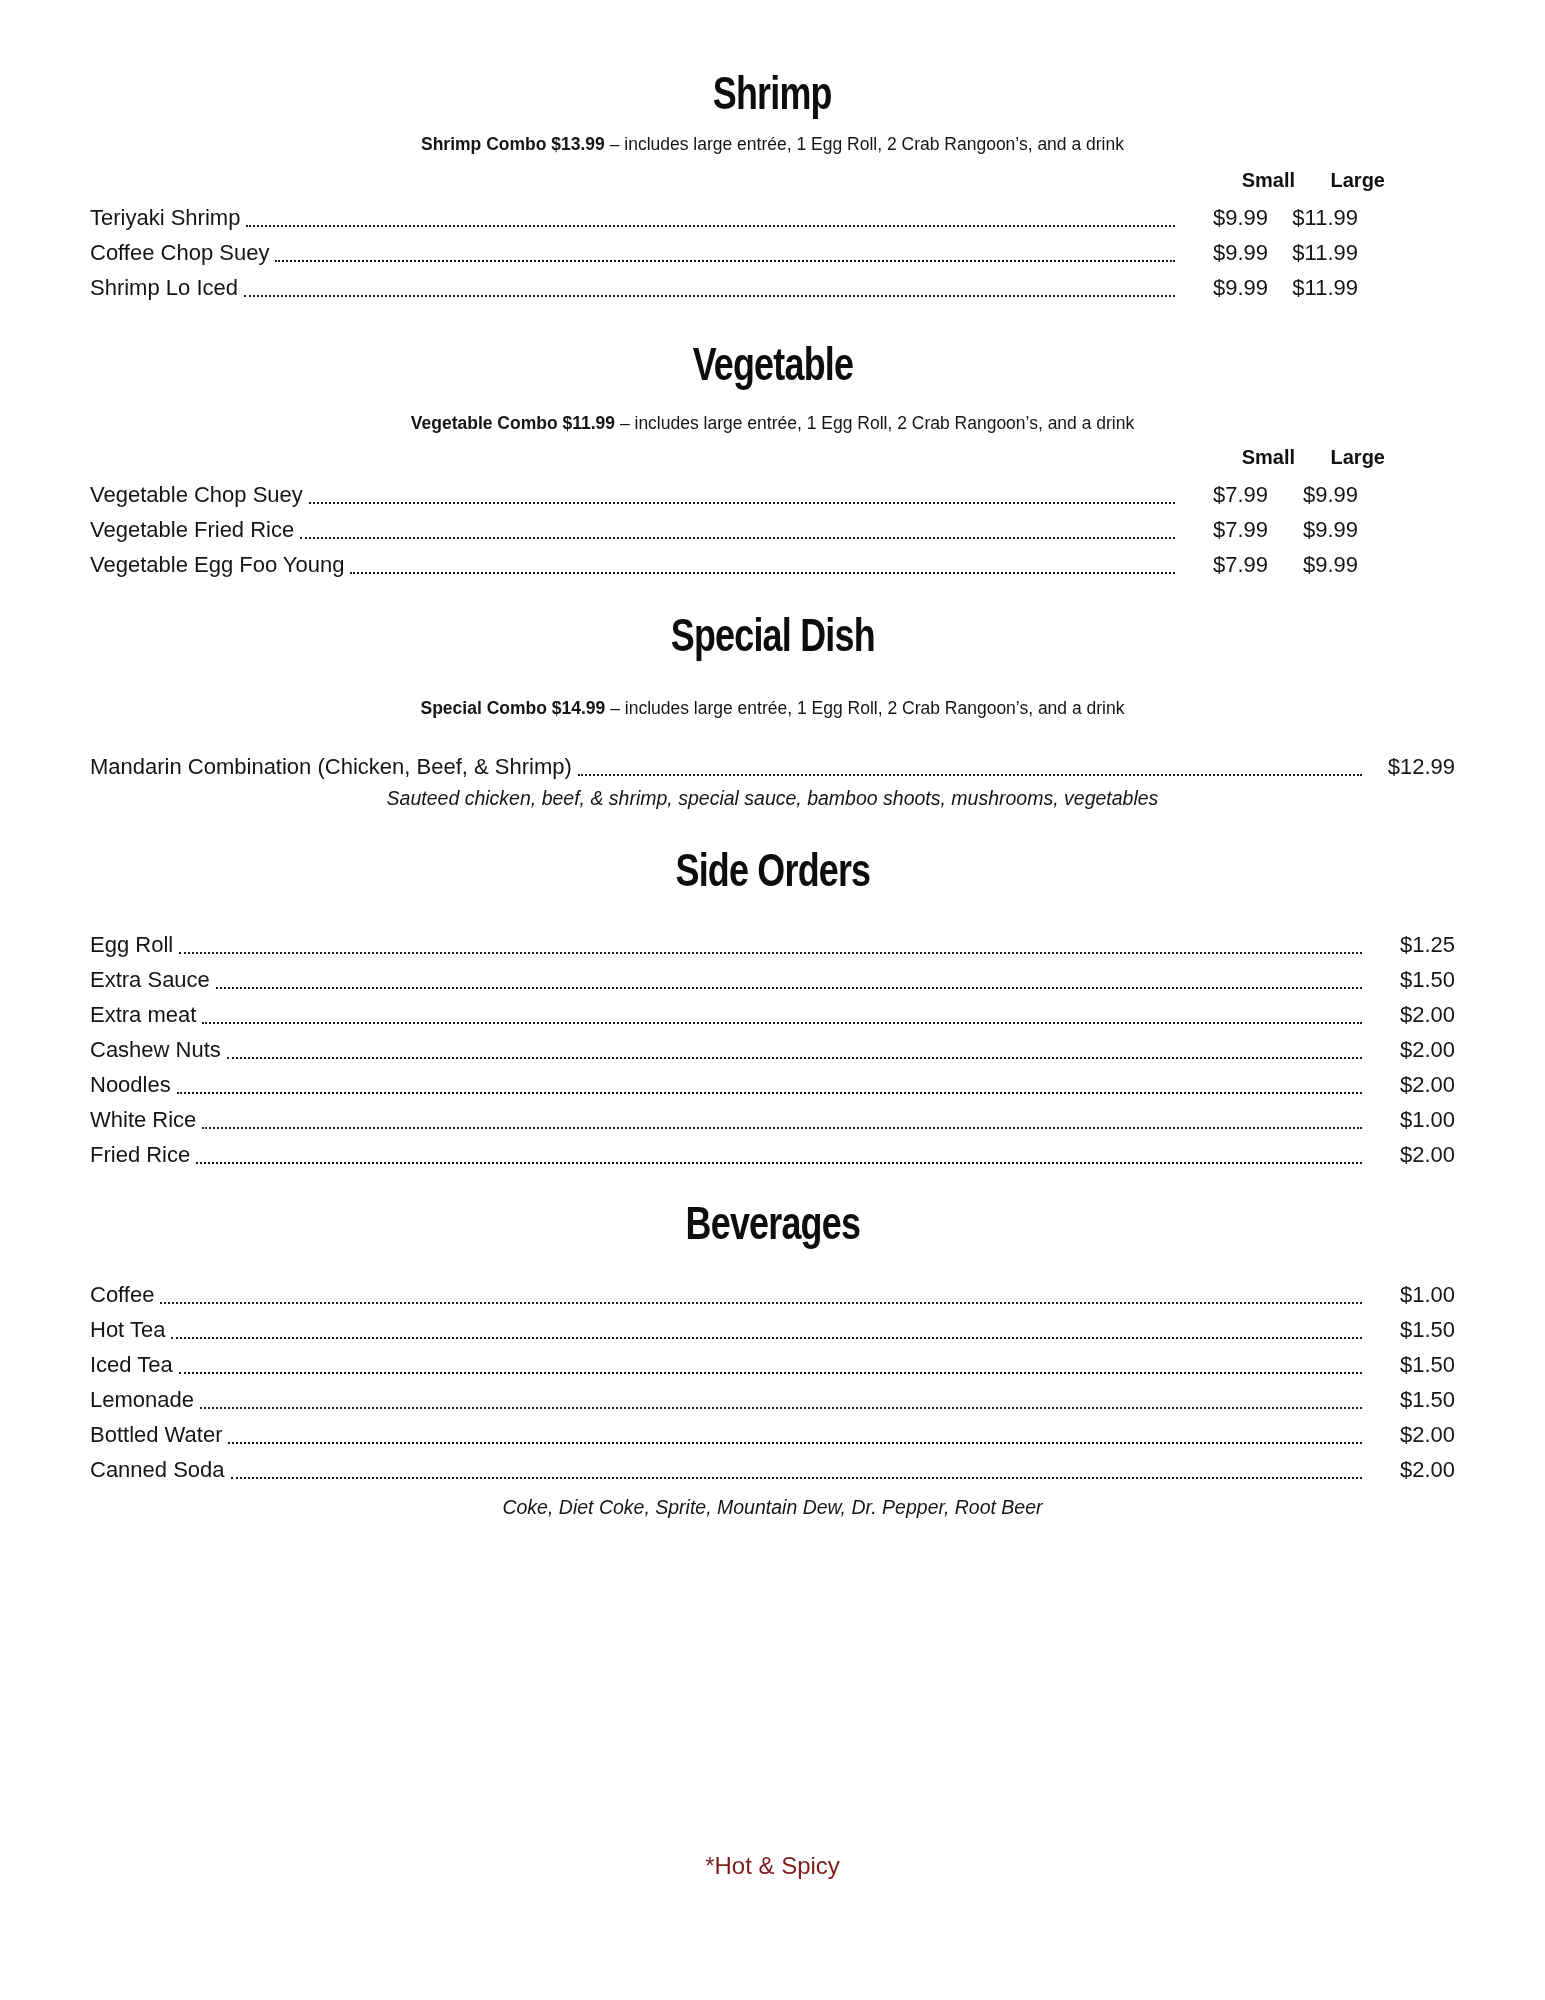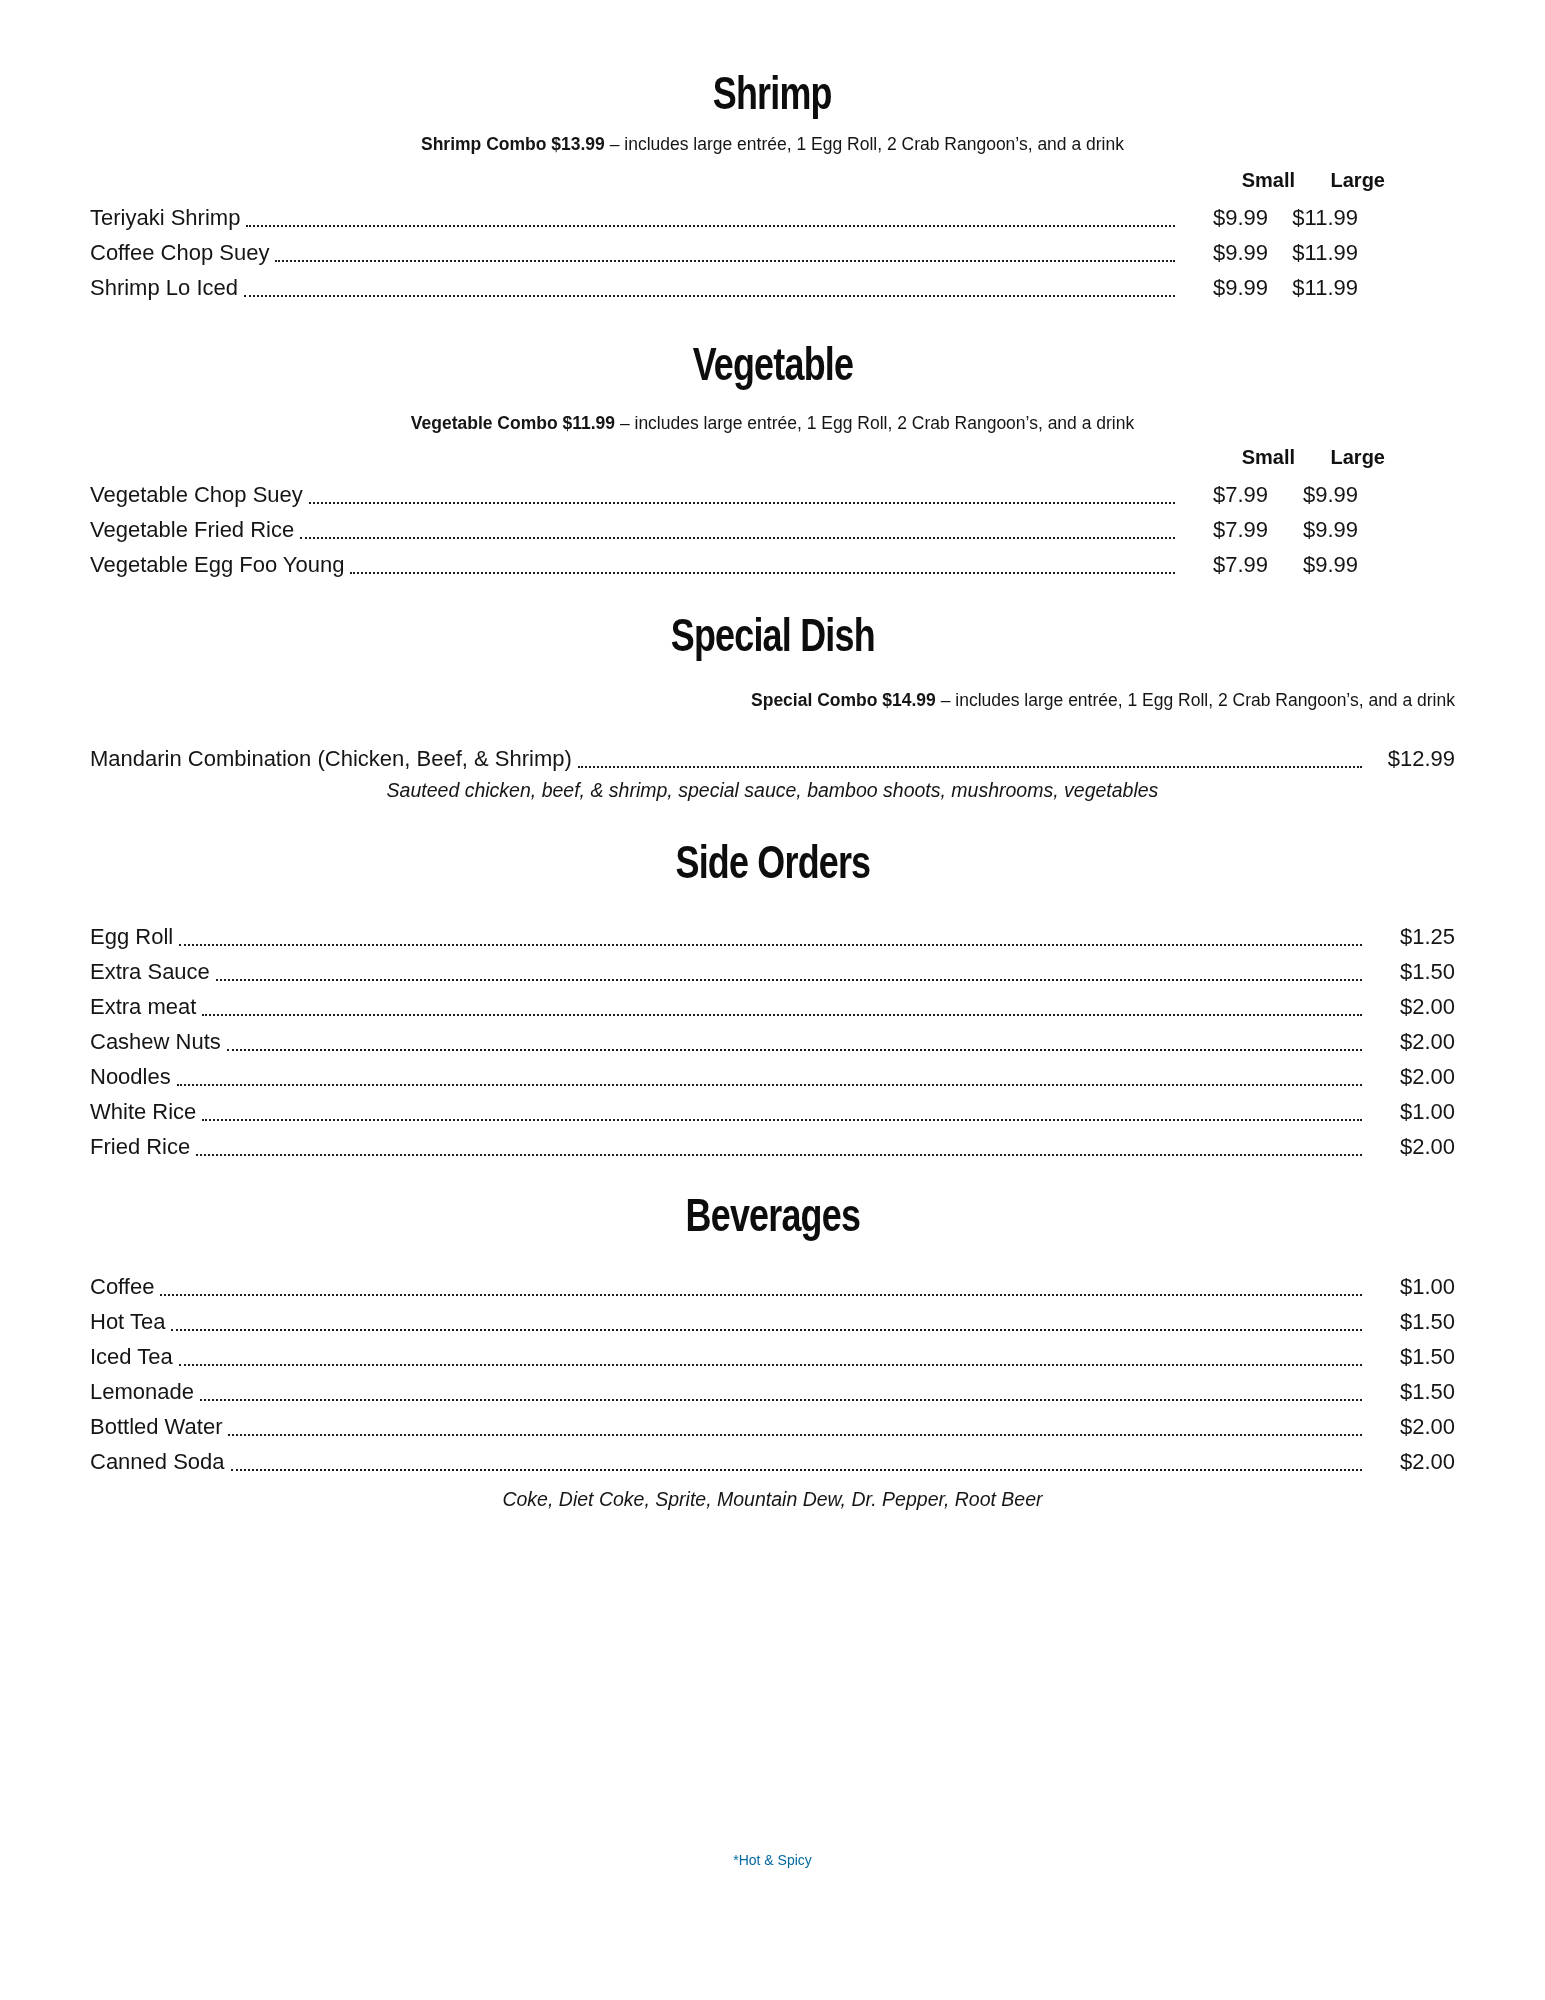--- a/index.html
+++ b/index.html
@@ -73,36 +73,36 @@
   }
   
   .mt-combo-1 { margin-top: 14px; }
   .mt-header-1 { margin-top: 14px; }
   .mt-rows-1 { margin-top: 8px; }
   .mt-title-2 { margin-top: 34px; }
   .mt-combo-2 { margin-top: 23px; }
   .mt-header-2 { margin-top: 12px; }
   .mt-rows-2 { margin-top: 8px; }
   .mt-title-3 { margin-top: 28px; }
-  .mt-combo-3 { margin-top: 28px; text-align: right; }
+  .mt-combo-3 { margin-top: 36px; }
   .mt-rows-3 { margin-top: 30px; }
   .mt-desc-3 { margin-top: 2px; }
   .mt-title-4 { margin-top: 34px; }
   .mt-rows-4 { margin-top: 32px; }
   .mt-title-5 { margin-top: 26px; }
   .mt-rows-5 { margin-top: 28px; }
   .mt-note-5 { margin-top: 8px; }
   .footer-note {
     position: absolute;
     left: 0;
     right: 0;
     top: 1852px;
     text-align: center;
-    font-size: 14px;
-    color: #0369a1;
+    font-size: 24px;
+    color: #7f1d1d;
   }
 </style>
 </head>
 <body>
 
 <div class="page">
 
   <section>
     <h2 class="section-title">
       <span class="condensed">Shrimp</span>

